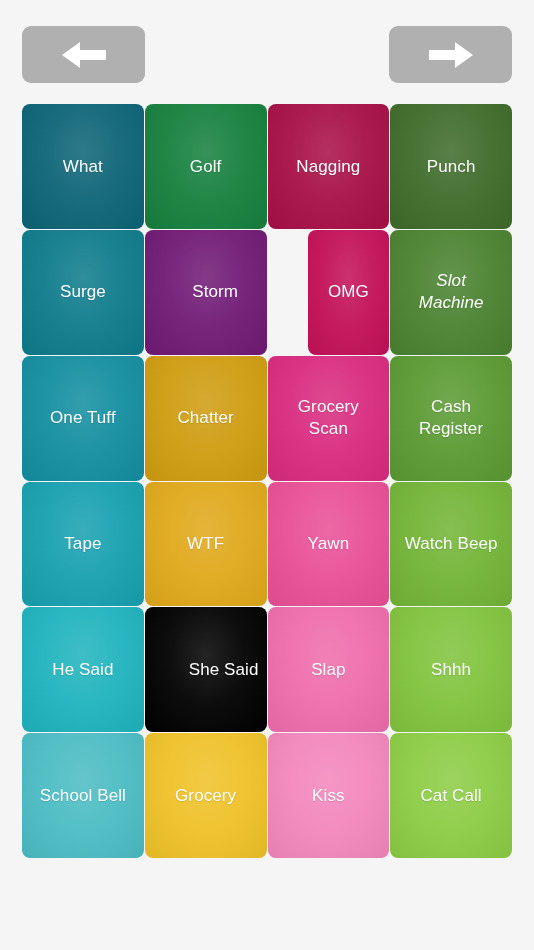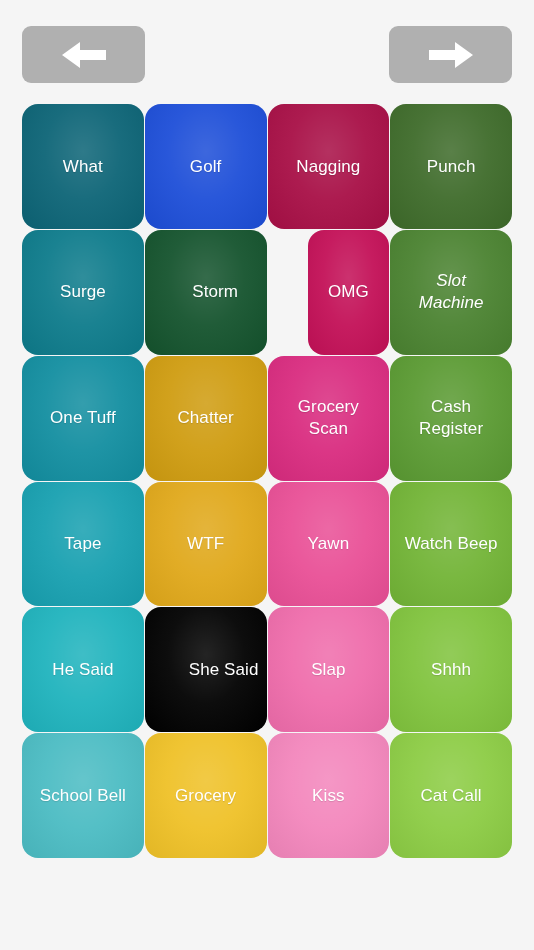--- a/index.html
+++ b/index.html
@@ -50,21 +50,21 @@
     top: 104px;
     width: 490px;
     height: 754px;
     display: grid;
     grid-template-columns: repeat(4, 1fr);
     grid-template-rows: repeat(6, 1fr);
     gap: 1px;
   }
   .tile {
     position: relative;
-    border-radius: 16px;
+    border-radius: 8px;
     display: flex;
     align-items: center;
     justify-content: center;
     text-align: center;
     cursor: pointer;
     box-sizing: border-box;
     padding: 4px 6px;
     overflow: hidden;
     border: none;
     font-family: "Liberation Sans", sans-serif;
@@ -109,33 +109,33 @@
         <path d="M31 2 L49 15 L31 28 L31 20 L5 20 L5 10 L31 10 Z" fill="#ffffff"></path>
       </svg>
     </span>
   </button>
 </div>
 
 <div class="grid">
     <button class="tile" style="background: rgb(12, 100, 118);">
       <span class="tile-label">What</span>
     </button>
-    <button class="tile" style="background: #1d4ed8; padding-left: 6px;">
+    <button class="tile" style="background: #15803d; padding-left: 6px;">
       <span class="tile-label">Golf</span>
     </button>
     <button class="tile" style="background: rgb(168, 15, 70);">
       <span class="tile-label">Nagging</span>
     </button>
     <button class="tile" style="background: rgb(62, 107, 42);">
       <span class="tile-label">Punch</span>
     </button>
     <button class="tile" style="background: rgb(13, 123, 139);">
       <span class="tile-label">Surge</span>
     </button>
-    <button class="tile" style="background: #14532d; padding-left: 25px;">
+    <button class="tile" style="background: #701a75; padding-left: 25px;">
       <span class="tile-label">Storm</span>
     </button>
     <button class="tile" style="background: rgb(195, 16, 87); margin-left: 40px;">
       <span class="tile-label">OMG</span>
     </button>
     <button class="tile" style="background: rgb(74, 130, 48); font-style: italic;">
       <span class="tile-label">Slot
 Machine</span>
     </button>
     <button class="tile" style="background: rgb(18, 142, 160);">

